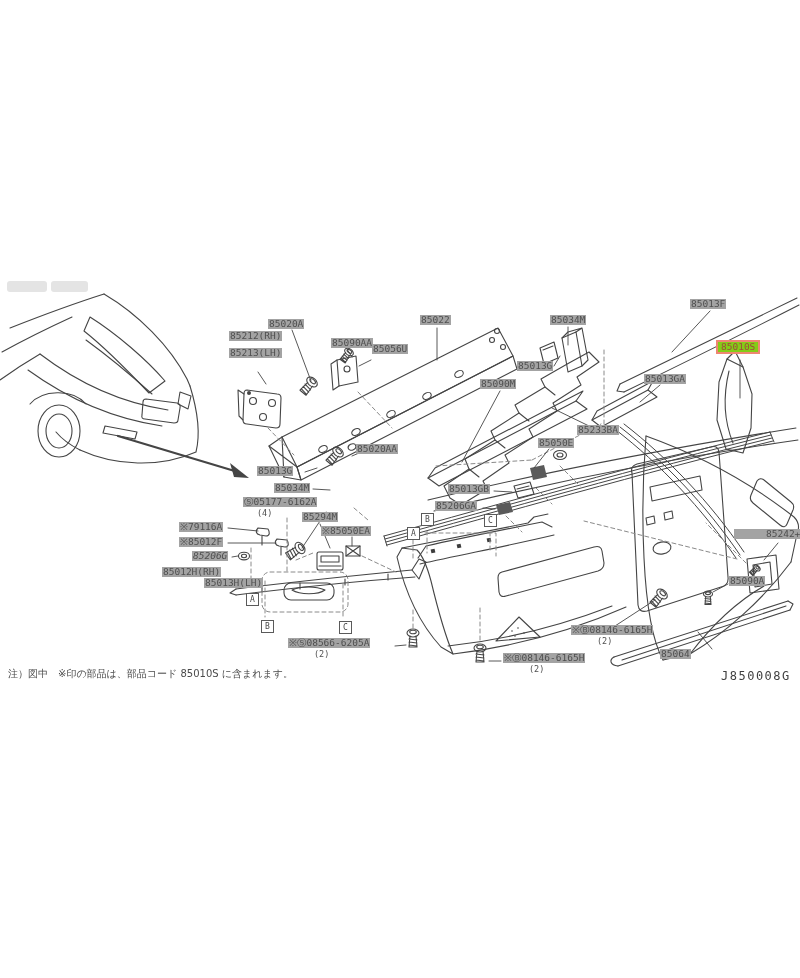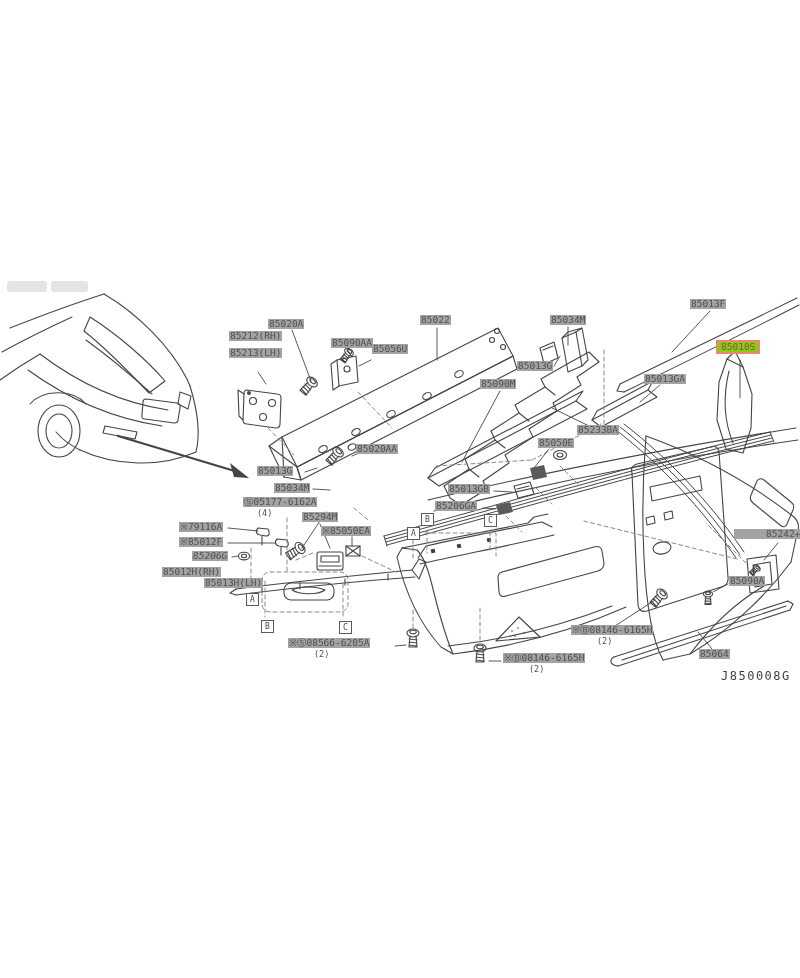--- a/index.html
+++ b/index.html
@@ -357,25 +357,26 @@
       <div class="plabel" style="left: 448px; top: 484px;">85013GB</div>
       <div class="plabel" style="left: 435px; top: 501px;">85206GA</div>
       <div class="plabel" style="left: 734px; top: 529px; padding-left: 32px;">85242+A</div>
       <div class="plabel" style="left: 729px; top: 576px;">85090A</div>
       <div class="plabel" style="left: 571px; top: 625px;">※Ⓑ08146-6165H</div>
       <div class="plabel qty" style="left: 596px; top: 636px;">(2)</div>
       <div class="plabel" style="left: 503px; top: 653px;">※Ⓑ08146-6165H</div>
       <div class="plabel qty" style="left: 528px; top: 664px;">(2)</div>
       <div class="plabel" style="left: 288px; top: 638px;">※Ⓢ08566-6205A</div>
       <div class="plabel qty" style="left: 313px; top: 649px;">(2)</div>
-      <div class="plabel" style="left: 699px; top: 649px;">85064</div>
+      <div class="plabel" style="left: 660px; top: 649px;">85064</div>
     </div>
   <div id="boxes-layer">
       <div class="boxletter" style="left: 246px; top: 593px;">A</div>
       <div class="boxletter" style="left: 261px; top: 620px;">B</div>
       <div class="boxletter" style="left: 339px; top: 621px;">C</div>
       <div class="boxletter" style="left: 407px; top: 527px;">A</div>
       <div class="boxletter" style="left: 421px; top: 513px;">B</div>
       <div class="boxletter" style="left: 484px; top: 514px;">C</div>
     </div>
 
+  <div class="note" style="left:8px;top:667px">注）図中　※印の部品は、部品コード 85010S に含まれます。</div>
   <div class="diagcode" style="left:721px;top:669px">J850008G</div>
 </div>
 
 </body></html>

